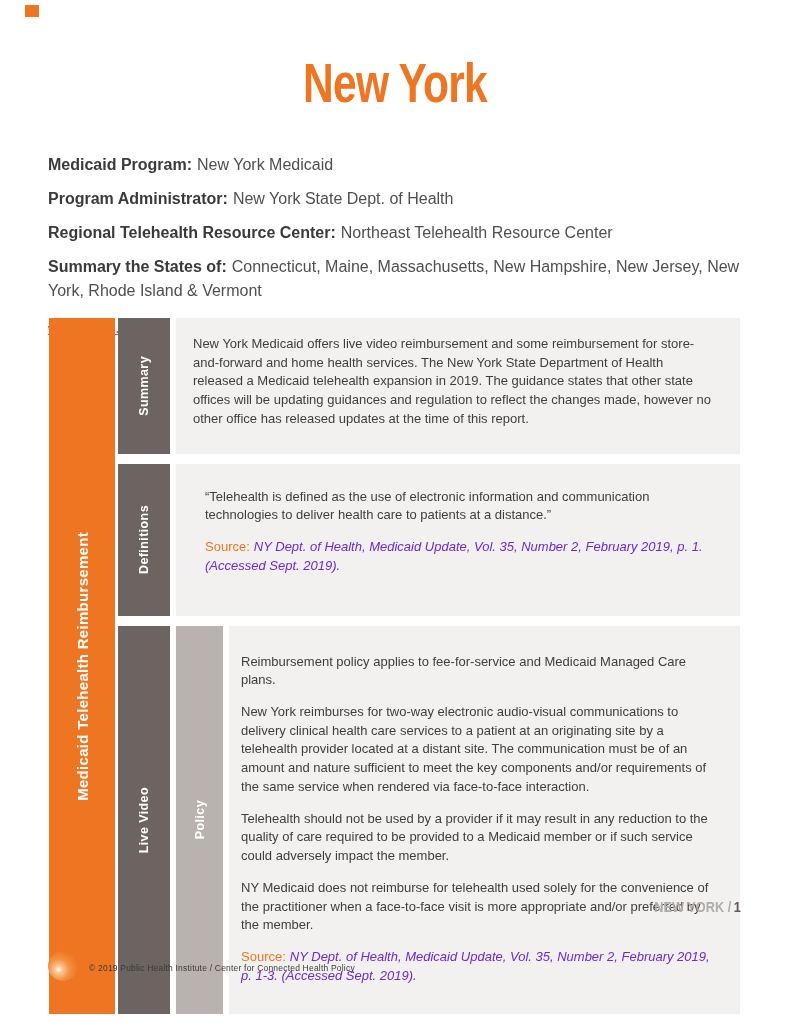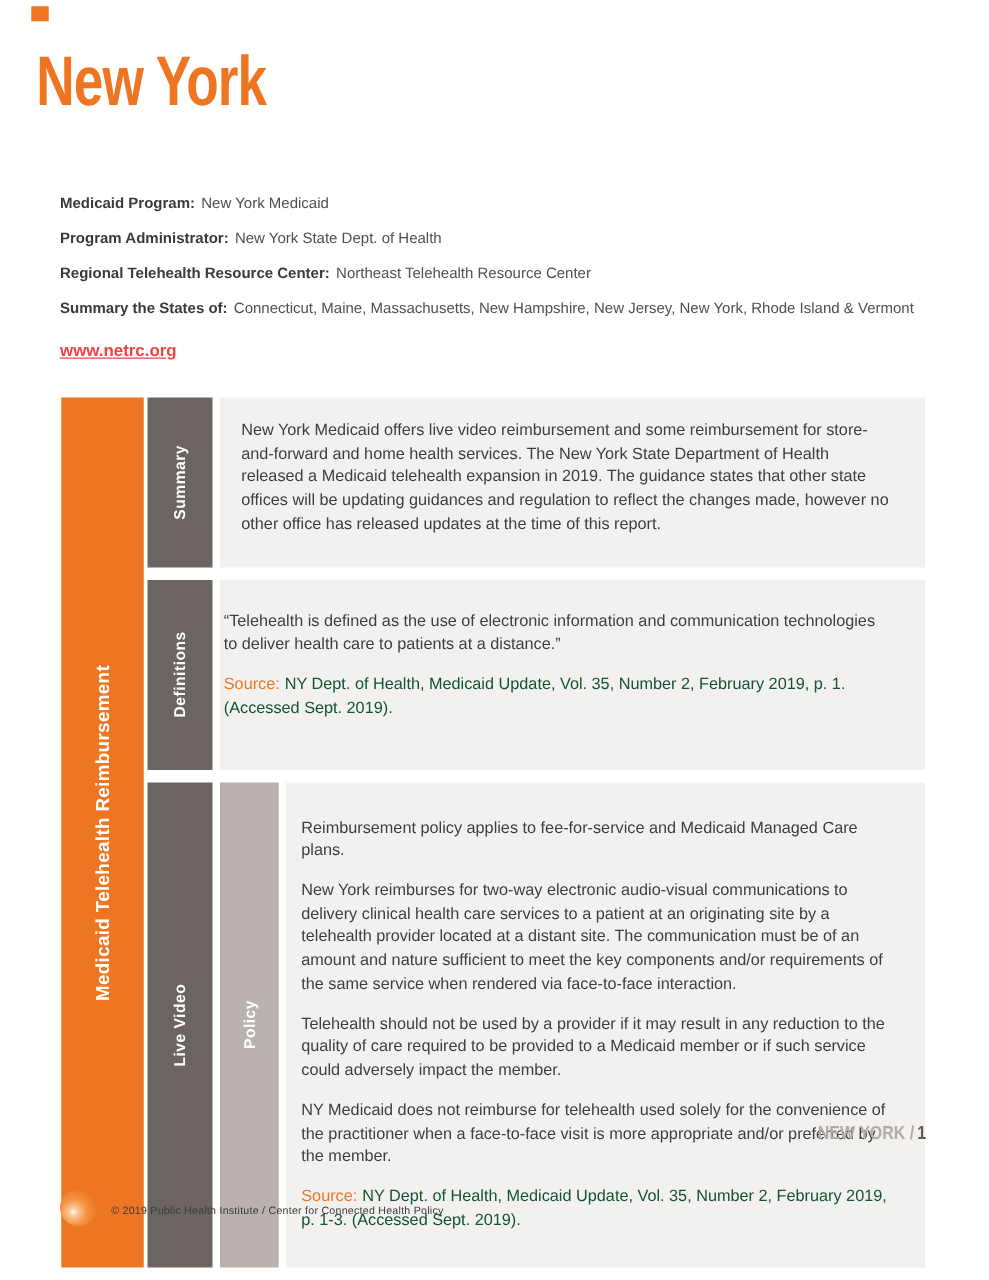--- a/index.html
+++ b/index.html
@@ -5,29 +5,29 @@
   html,body{margin:0;padding:0;}
   body{
     width:791px;height:1024px;position:relative;background:#ffffff;
     font-family:"Liberation Sans","DejaVu Sans",sans-serif;
     -webkit-font-smoothing:antialiased;overflow:hidden;
   }
   
   .corner-mark{position:absolute;left:25px;top:5px;width:14px;height:12px;background:#ee7623;}
 
   
-  .page-title{position:absolute;top:32px;left:0;width:100%;}
+  .page-title{position:absolute;top:50px;left:0;width:100%;text-align:center;}
   .page-title span{
     display:inline-block;font-size:56px;font-weight:bold;color:#ee7623;
     letter-spacing:-1px;transform:scaleX(0.76);transform-origin:center;white-space:nowrap;
   }
 
   
   .header-block{position:absolute;left:48px;top:153px;width:706px;}
-  .field{font-size:12px;line-height:1.5;color:#4f4f4f;margin:0 0 10px 0;}
+  .field{font-size:16px;line-height:1.5;color:#4f4f4f;margin:0 0 10px 0;}
   .field .lbl{font-weight:bold;color:#3a3a3a;margin-right:5px;}
   .site-link{display:inline-block;margin-top:8px;font-size:13.5px;font-weight:bold;
     color:#ef4444;text-decoration:underline;cursor:pointer;}
 
   
   .matrix{position:absolute;left:49px;top:318px;width:691px;display:flex;}
   .side-rail{width:66px;background:#ee7623;margin-right:3px;flex-shrink:0;
     display:flex;align-items:center;justify-content:center;}
   .rows{flex:1;display:flex;flex-direction:column;row-gap:10px;}
   .row{display:flex;column-gap:6px;}
@@ -37,26 +37,26 @@
   .vtext{writing-mode:vertical-rl;transform:rotate(180deg);color:#ffffff;font-weight:bold;
     font-size:12.5px;letter-spacing:.4px;white-space:nowrap;}
   .side-rail .vtext{font-size:15px;letter-spacing:.3px;}
 
   .row-summary{min-height:135px;}
   .row-definitions{min-height:152px;}
   .row-livevideo{min-height:290px;}
 
   .content p{font-size:13px;line-height:1.44;color:#3e3e3e;margin:0 0 13px 0;}
   .pad-summary{padding:17px 27px 12px 17px;}
-  .pad-definitions{padding:24px 28px 12px 3px;}
+  .pad-definitions{padding:24px 28px 12px 29px;}
   .pad-livevideo{padding:27px 30px 16px 12px;}
 
   .source{margin:2px 0 0 27px;font-size:10px;line-height:1.4;}
   .source .src-lbl{color:#ee7623;font-weight:normal;margin-right:4px;}
-  .source .src-txt{color:#14532d;}
+  .source .src-txt{color:#6d28d9;font-style:italic;}
   .src-gap{margin-top:16px;}
 
   
   .footer-logo{position:absolute;left:48px;top:951px;width:30px;height:30px;border-radius:50%;
     background:radial-gradient(circle at 36% 62%, #ffffff 0%, #fcc89b 12%, #f3913f 40%, #ee7623 72%, #e56d1c 100%);}
   .copyright{position:absolute;left:89px;top:963px;font-size:8.5px;color:#3a3a3a;letter-spacing:.2px;}
   .pageref{position:absolute;right:50px;top:898px;font-size:15px;font-weight:bold;white-space:nowrap;}
   .pageref .inner{display:inline-block;transform:scaleX(0.85);transform-origin:right;}
   .pageref .pr-state{color:#b3aba5;margin-right:3px;}
   .pageref .pr-num{color:#5f5a55;}

